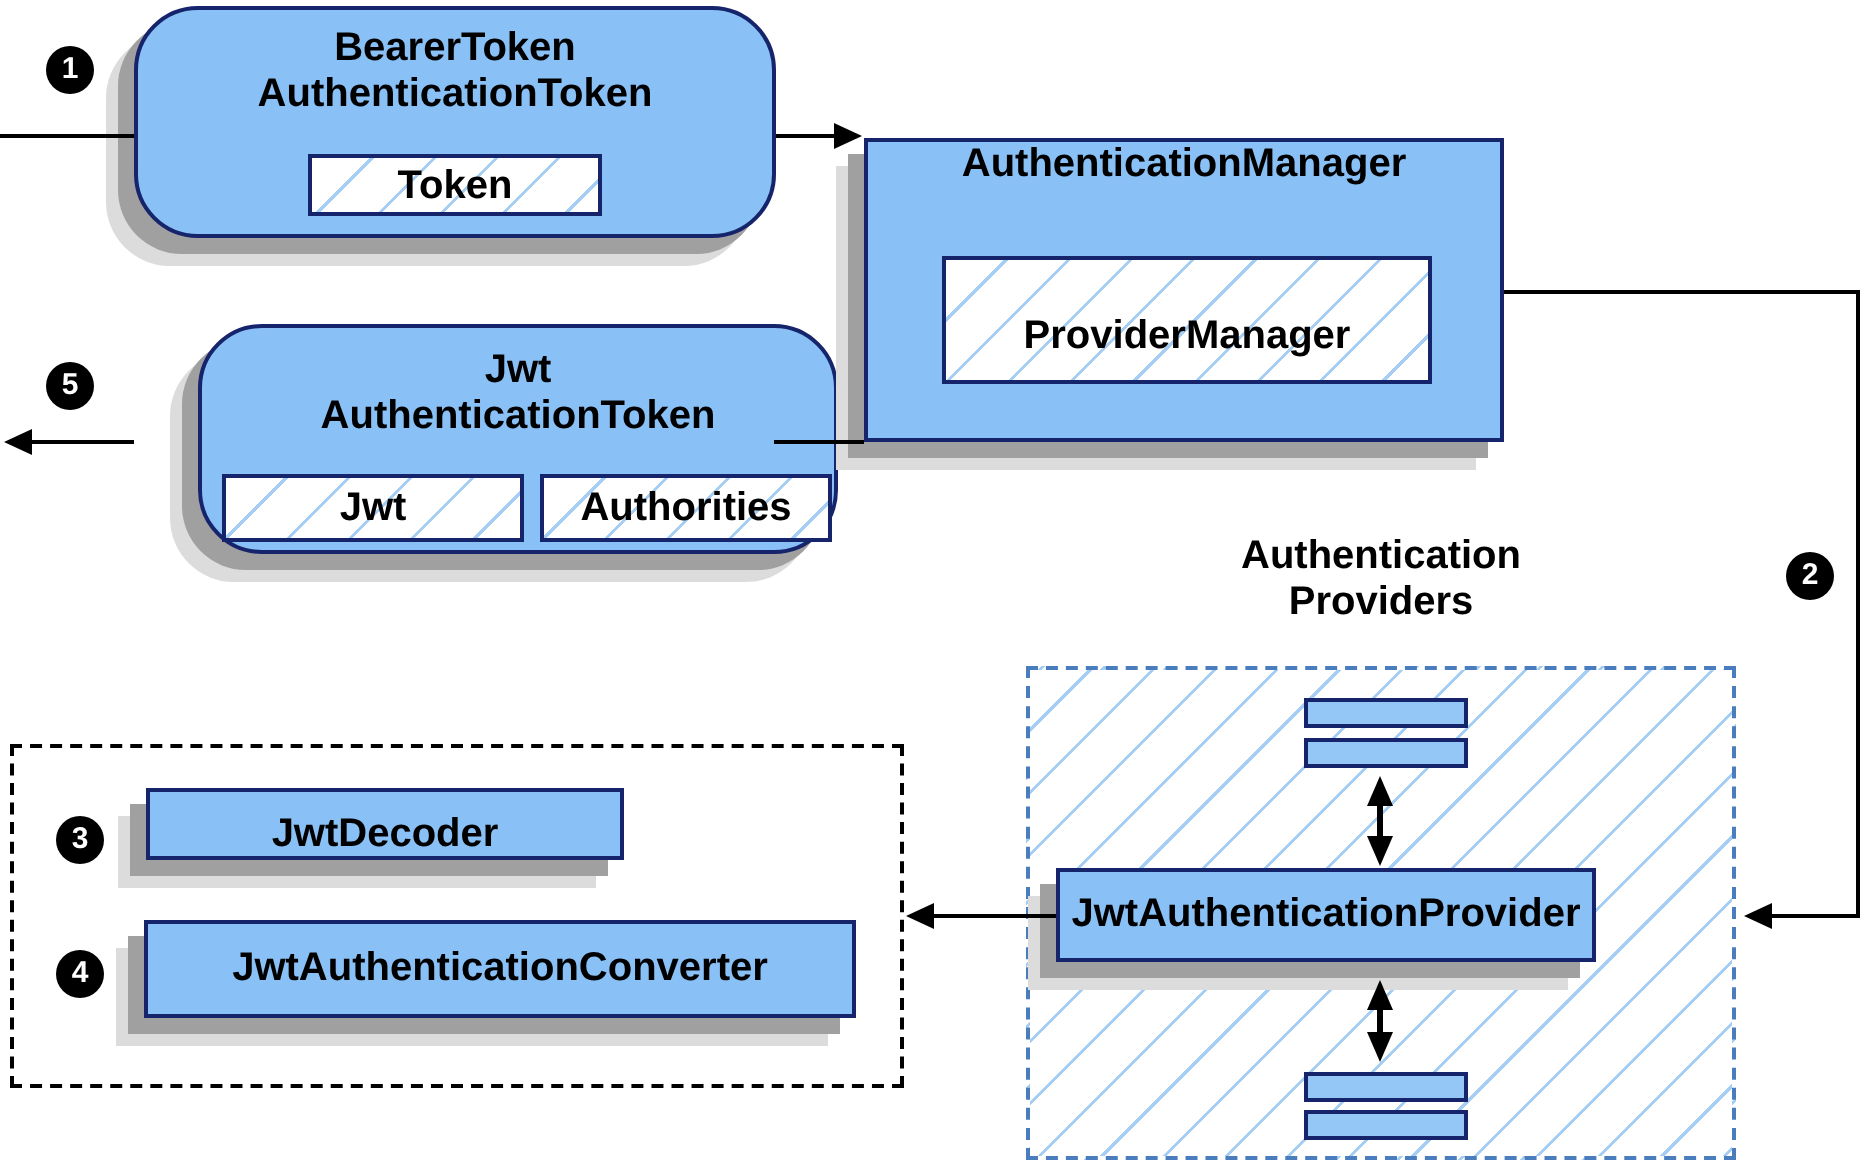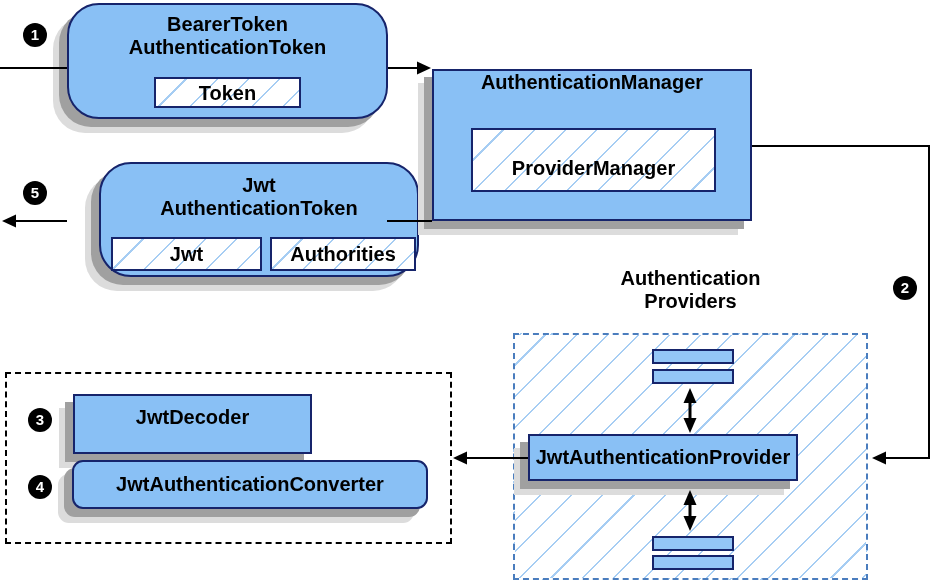--- a/index.html
+++ b/index.html
@@ -95,25 +95,25 @@
 
   <div class="abs node" style="left:432px;top:69px;width:320px;height:152px;">
     <div class="node-title">AuthenticationManager</div>
     <div class="chip hatch" style="left:37px;top:57px;width:245px;height:64px;line-height:76px;">ProviderManager</div>
   </div>
 
   <div class="abs node" style="left:528px;top:434px;width:270px;height:47px;">
     <div class="node-title" style="line-height:43px;">JwtAuthenticationProvider</div>
   </div>
 
-  <div class="abs node" style="left:73px;top:394px;width:239px;height:60px;">
+  <div class="abs node" style="left:73px;top:394px;width:239px;height:36px;">
     <div class="node-title" style="line-height:42px;">JwtDecoder</div>
   </div>
 
-  <div class="abs node" style="left:72px;top:460px;width:356px;height:49px;border-radius:11px;">
+  <div class="abs node" style="left:72px;top:460px;width:356px;height:49px;">
     <div class="node-title" style="line-height:45px;">JwtAuthenticationConverter</div>
   </div>
 
   <svg class="connectors" width="932" height="584" viewBox="0 0 932 584">
     <g>
       <line class="ln" x1="0" y1="68" x2="67" y2="68"></line>
     </g>
     <g>
       <line class="ln" x1="388" y1="68" x2="418" y2="68"></line>
       <polygon class="hd" points="431,68 417,61.5 417,74.5"></polygon>

